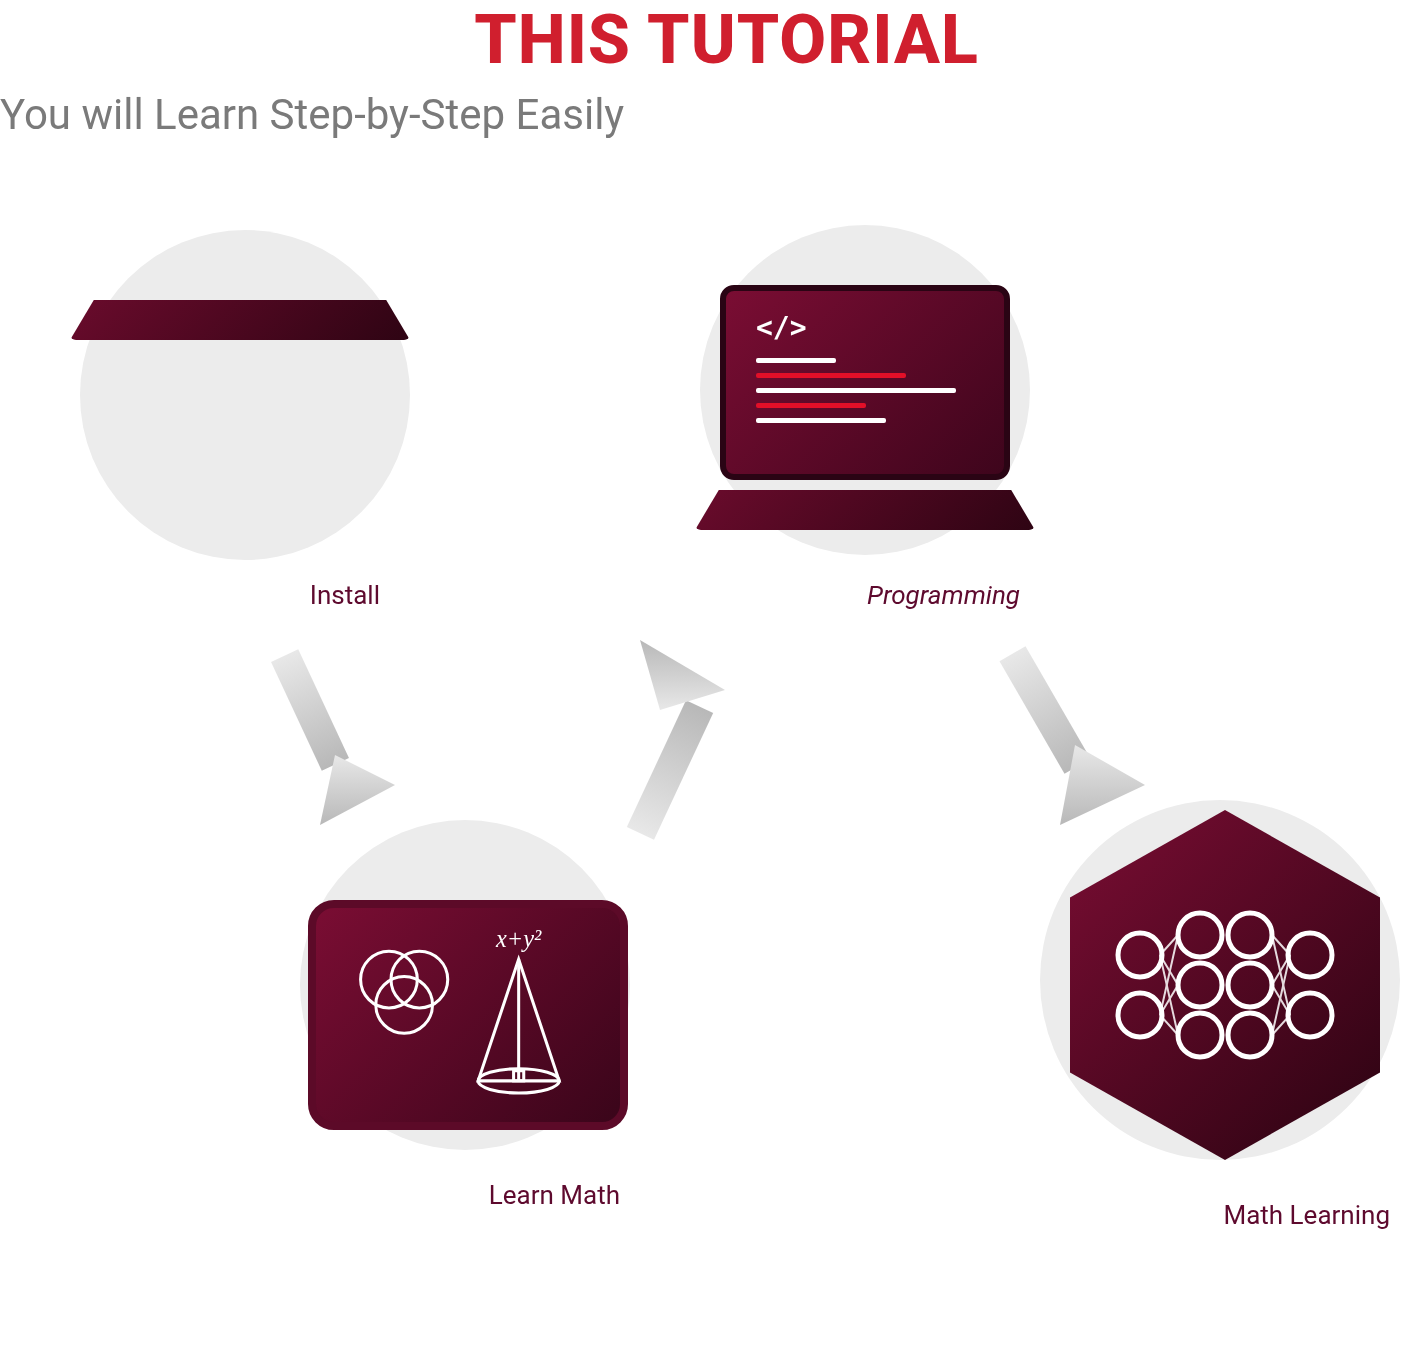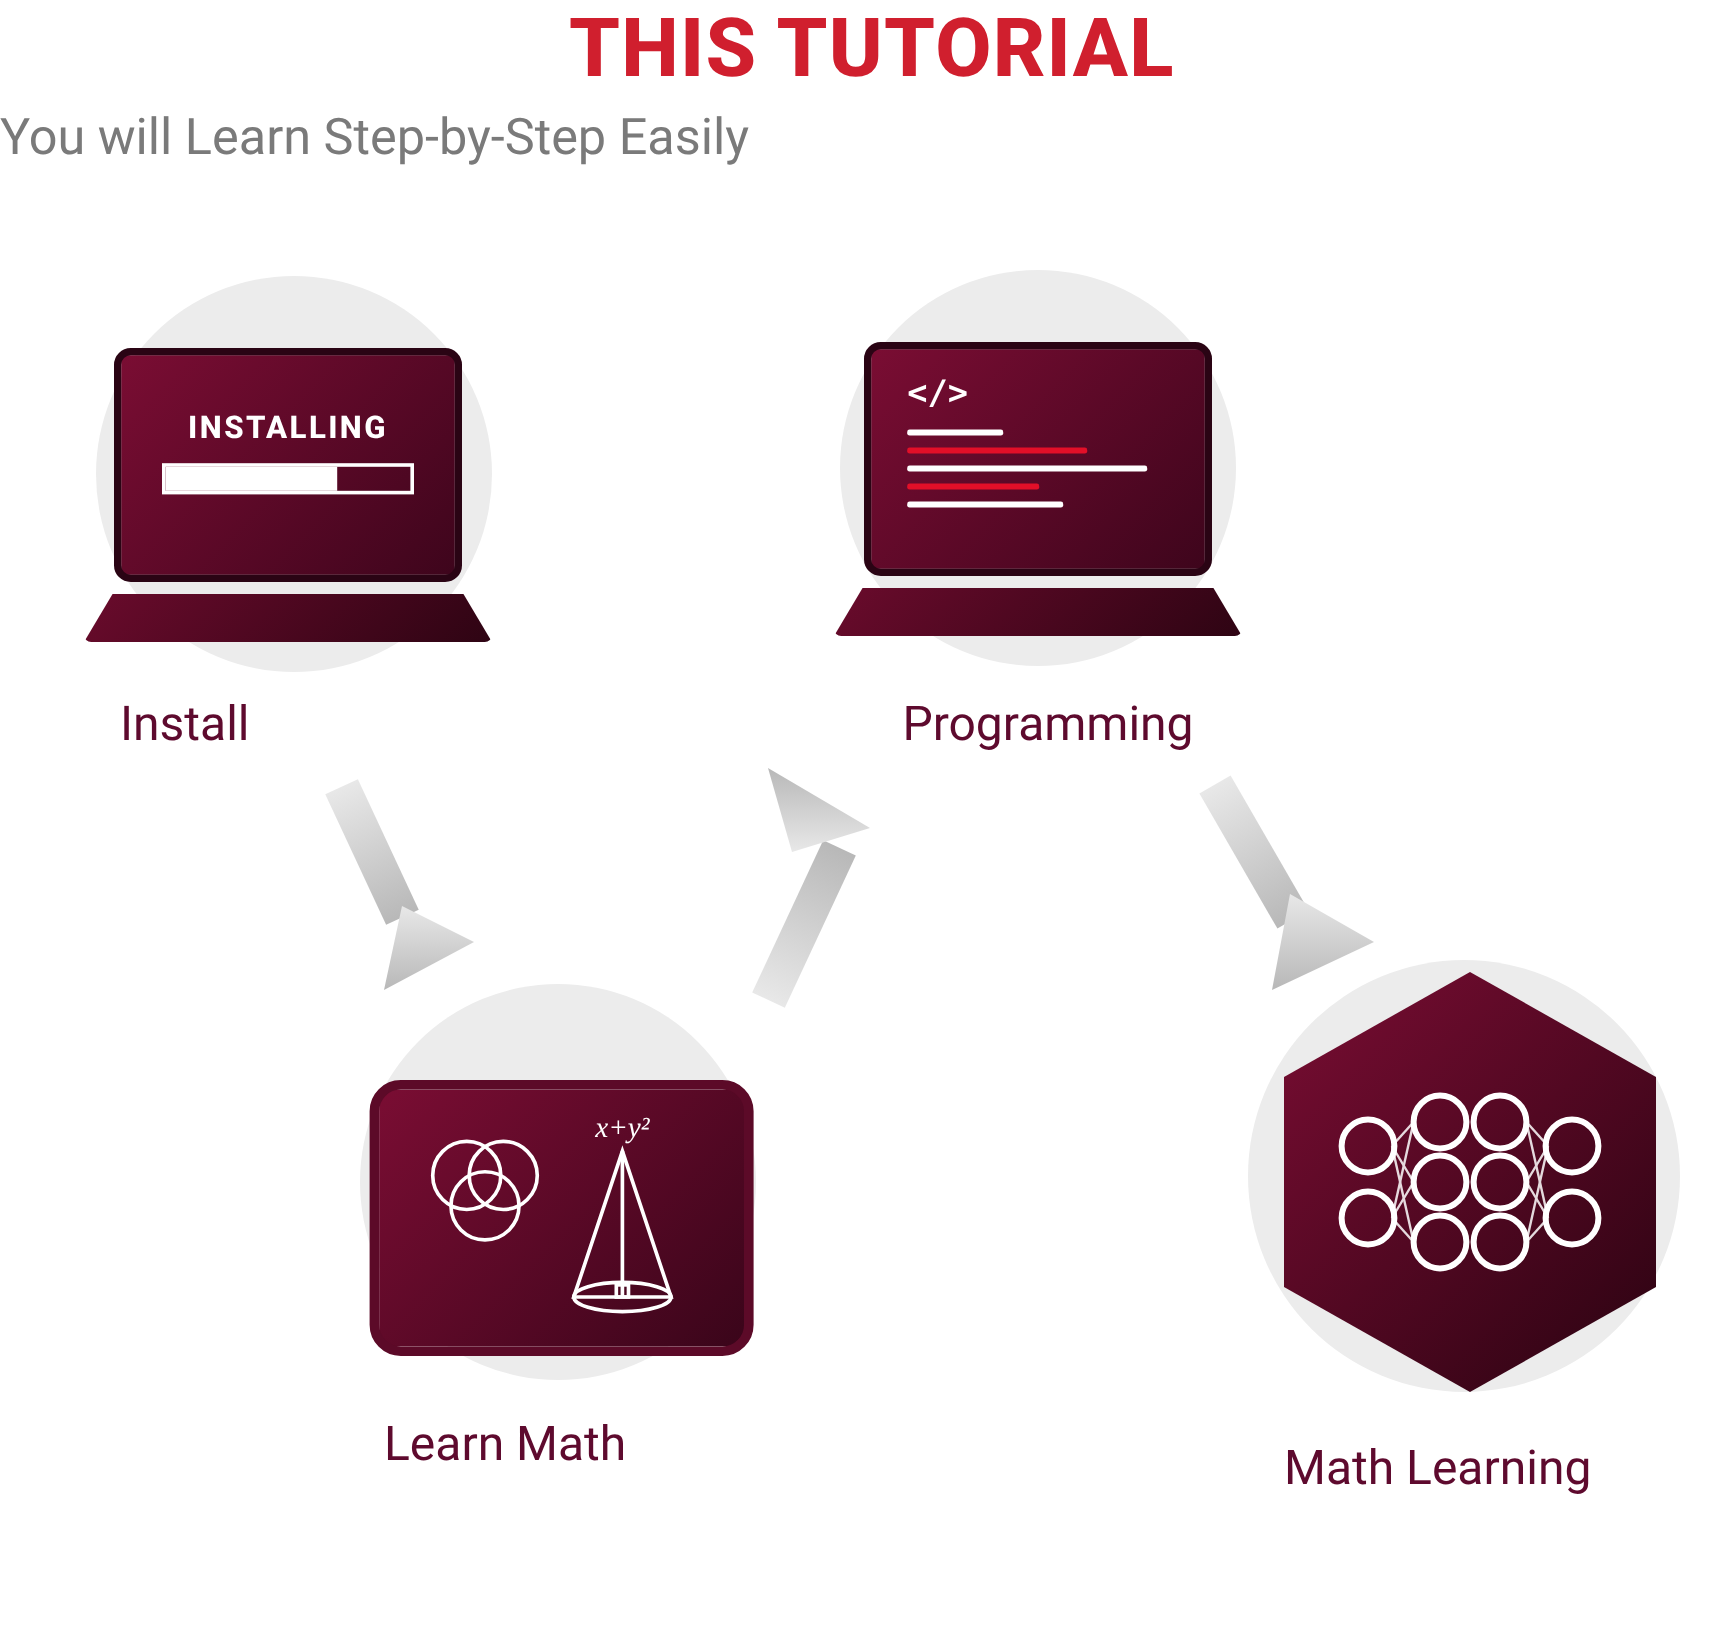--- a/index.html
+++ b/index.html
@@ -33,24 +33,24 @@
     font-weight: 400;
     color: #7a7a7a;
   }
   .circle-bg {
     position: absolute;
     border-radius: 50%;
     background: #ececec;
   }
   .step-label {
     position: absolute;
-    font-size: 40px;
+    font-size: 26px;
     font-weight: 400;
     color: #5e0a2e;
-    text-align: left;
+    text-align: right;
   }
 
   
   .laptop {
     position: absolute;
   }
   .laptop-screen {
     width: 290px;
     height: 195px;
     background: linear-gradient(135deg, #7a0d33 0%, #3e051c 100%);
@@ -137,43 +137,37 @@
   }
 </style>
 </head>
 <body>
 
 <div class="title">THIS TUTORIAL</div>
 <div class="subtitle">You will Learn Step-by-Step Easily</div>
 
 <div class="circle-bg" style="left:80px; top:230px; width:330px; height:330px;"></div>
 <div class="laptop" style="left:95px; top:290px;">
-  <div class="laptop-screen">
-    <div class="install-text">INSTALLING</div>
-    <div class="progress-outer">
-      <div class="progress-inner"></div>
-    </div>
-  </div>
   <div class="laptop-base"></div>
 </div>
 <div class="step-label" style="left:100px; top:580px; width:280px;">Install</div>
 
 <div class="circle-bg" style="left:700px; top:225px; width:330px; height:330px;"></div>
 <div class="laptop" style="left:720px; top:285px;">
   <div class="laptop-screen">
     <div class="code-sym">&lt;/&gt;</div>
     <div class="code-line wline" style="width:80px;"></div>
     <div class="code-line rline" style="width:150px;"></div>
     <div class="code-line wline" style="width:200px;"></div>
     <div class="code-line rline" style="width:110px;"></div>
     <div class="code-line wline" style="width:130px;"></div>
   </div>
   <div class="laptop-base"></div>
 </div>
-<div class="step-label" style="left:752px; top:580px; width:300px;">Programming</div>
+<div class="step-label" style="left:720px; top:580px; width:300px;font-style:italic;">Programming</div>
 
 <div class="circle-bg" style="left:300px; top:820px; width:330px; height:330px;"></div>
 <div class="math-board" style="left:308px; top:900px;">
   <svg width="100%" height="100%" viewBox="0 0 300 210">
 
     <g stroke="#fff" stroke-width="3" fill="none">
       <circle cx="72" cy="70" r="28"></circle>
       <circle cx="102" cy="70" r="28"></circle>
       <circle cx="87" cy="95" r="28"></circle>
     </g>

